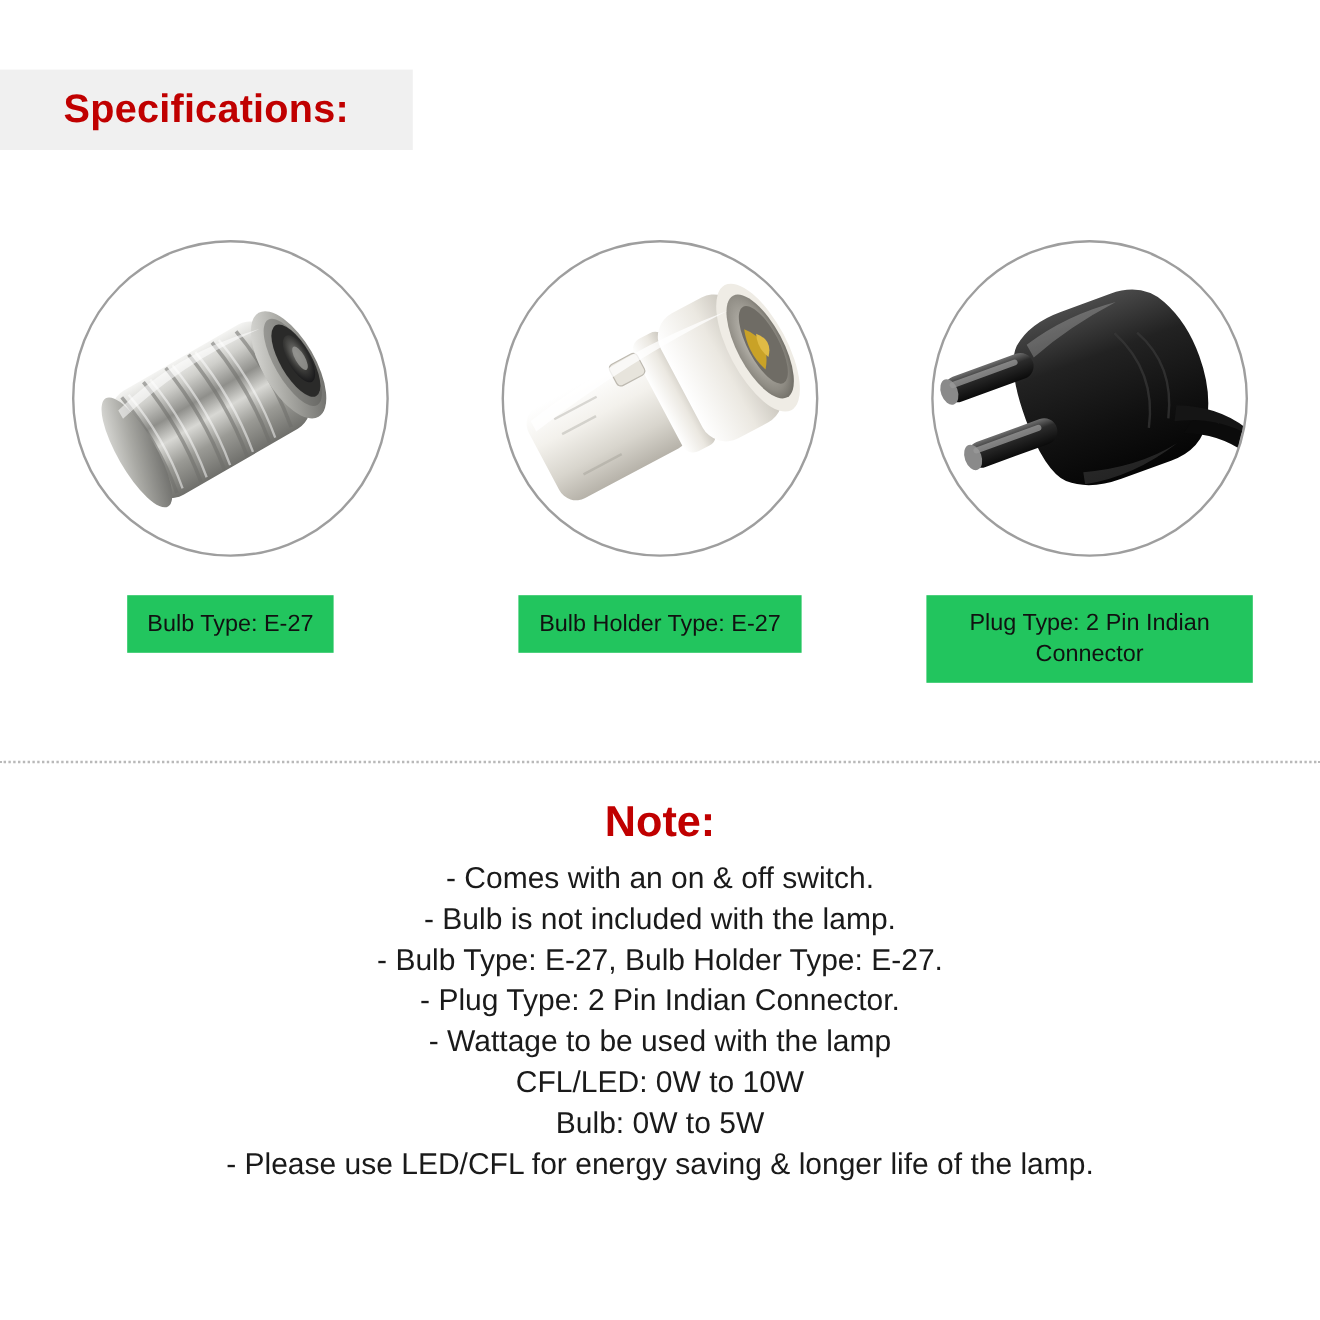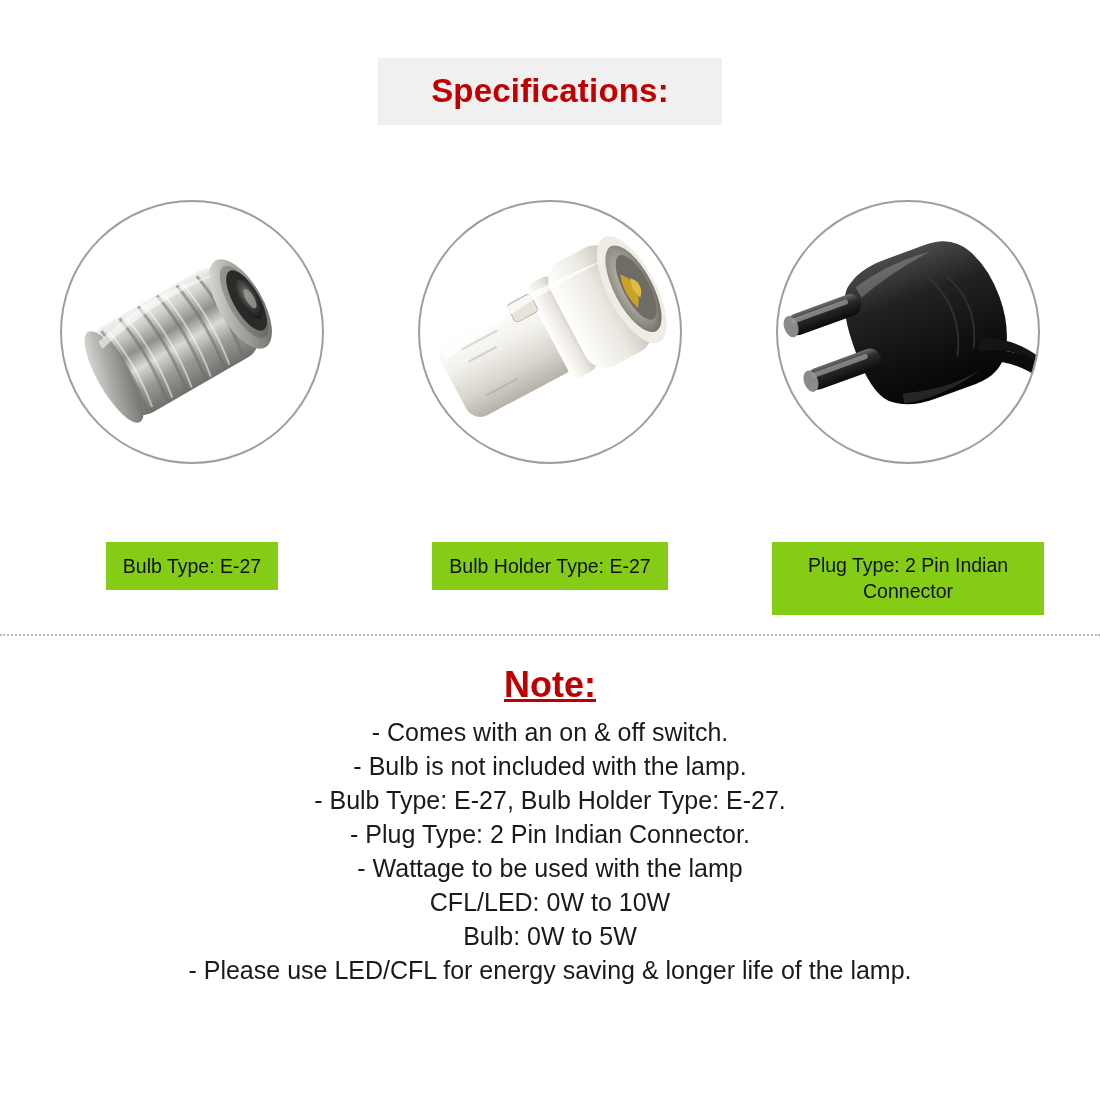--- a/index.html
+++ b/index.html
@@ -19,21 +19,20 @@
     width: 1100px;
     height: 1100px;
   }
 
   
   .spec-heading-wrap {
     position: absolute;
     top: 58px;
     left: 0;
     width: 1100px;
-    text-align: center;
   }
   .spec-heading {
     display: inline-block;
     background: #f0f0f0;
     color: #c00000;
     font-size: 33px;
     font-weight: bold;
     padding: 16px 53px 18px 53px;
     line-height: 1;
     letter-spacing: 0.2px;
@@ -59,22 +58,22 @@
   .circle {
     width: 260px;
     height: 260px;
     border-radius: 50%;
     border: 2px solid #9e9e9e;
     position: relative;
     overflow: hidden;
     background: #ffffff;
   }
   .caption {
-    margin-top: 78px;
-    background: #84cc16;
+    margin-top: 32px;
+    background: #22c55e;
     font-size: 19.5px;
     color: #111;
     padding: 11px 17px;
     text-align: center;
     line-height: 1.35;
     max-width: 272px;
     box-sizing: border-box;
   }
   .caption.two-line {
     padding: 10px 31px;
@@ -99,21 +98,20 @@
     left: 0;
     width: 1100px;
     text-align: center;
   }
   .note-title {
     color: #c00000;
     font-size: 36px;
     font-weight: bold;
     margin: 0 0 8px 0;
     line-height: 1.25;
-    text-decoration: underline;
   }
   .note-lines {
     font-size: 25px;
     line-height: 1.36;
     color: #1a1a1a;
   }
   .note-lines div {
     white-space: nowrap;
   }
 </style>

